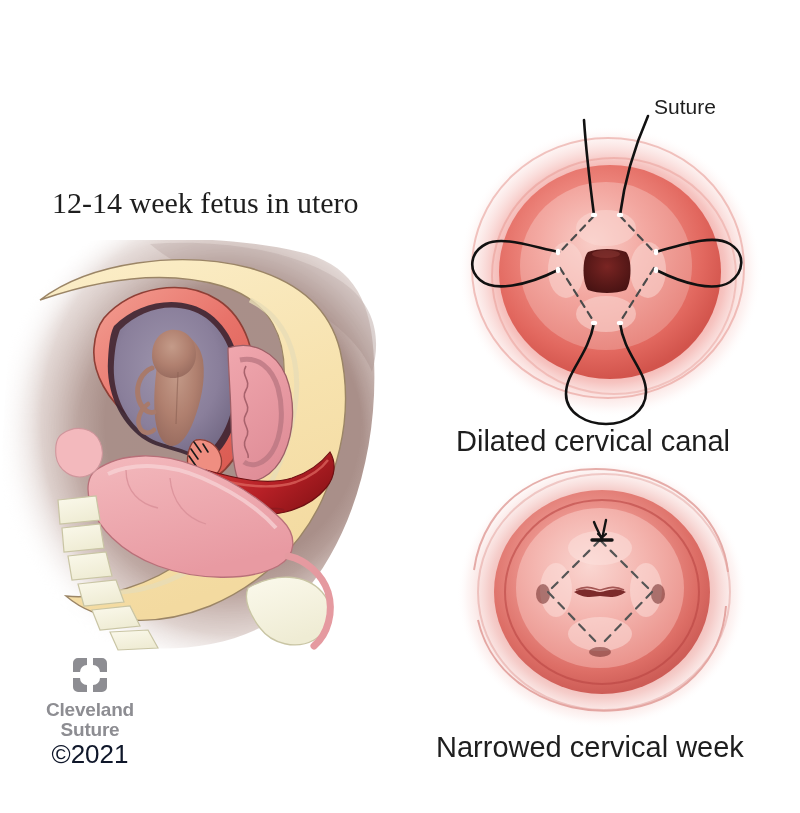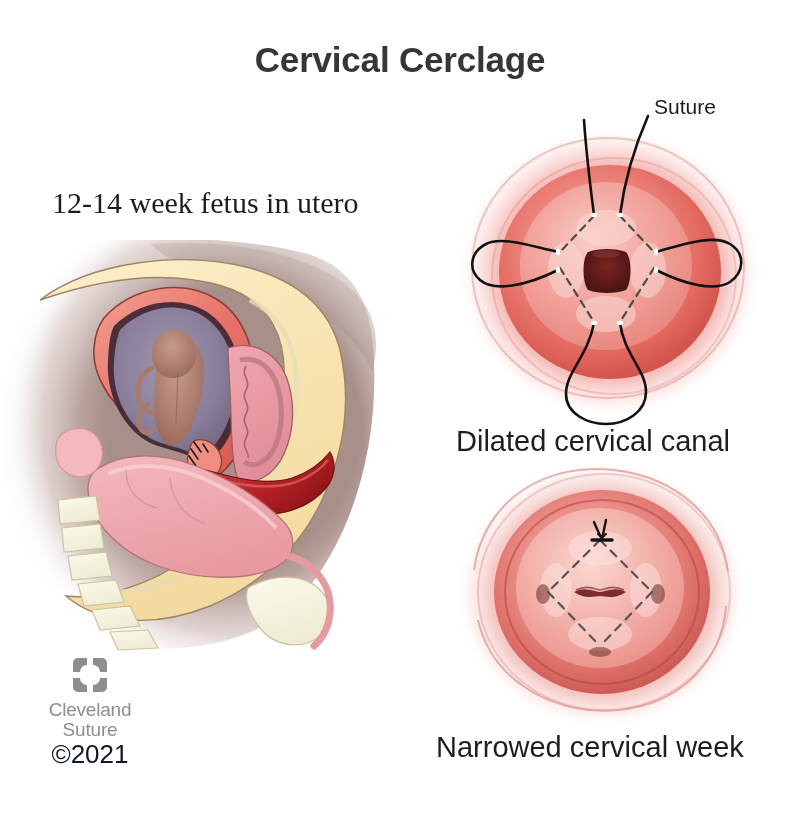--- a/index.html
+++ b/index.html
@@ -92,39 +92,38 @@
     color: #8d8d92;
   }
   #logo-mark {
     width: 40px;
     height: 40px;
     margin: 0 auto 5px auto;
     display: block;
   }
   .logo-word {
     font-size: 19px;
-    font-weight: normal;
+    font-weight: bold;
     line-height: 20px;
     color: #8d8d92;
     letter-spacing: -0.2px;
   }
   #logo-copyright {
     font-size: 26px;
     font-weight: normal;
     line-height: 24px;
     color: #0f172a;
     margin-top: 2px;
   }
 </style>
 </head>
 <body>
 
 <div id="page">
 
-  <div id="title">Cervical Cerclage</div>
 
   <svg class="stage" viewBox="0 0 800 813">
     <defs>
       <radialGradient id="bodyGrad" cx="62%" cy="45%" r="66%">
         <stop offset="0%" stop-color="#a88f89"></stop>
         <stop offset="52%" stop-color="#a98f89"></stop>
         <stop offset="78%" stop-color="#c9b4ae" stop-opacity="0.85"></stop>
         <stop offset="100%" stop-color="#ffffff" stop-opacity="0"></stop>
       </radialGradient>
       <linearGradient id="fatGrad" x1="0" y1="0" x2="0.3" y2="1">

